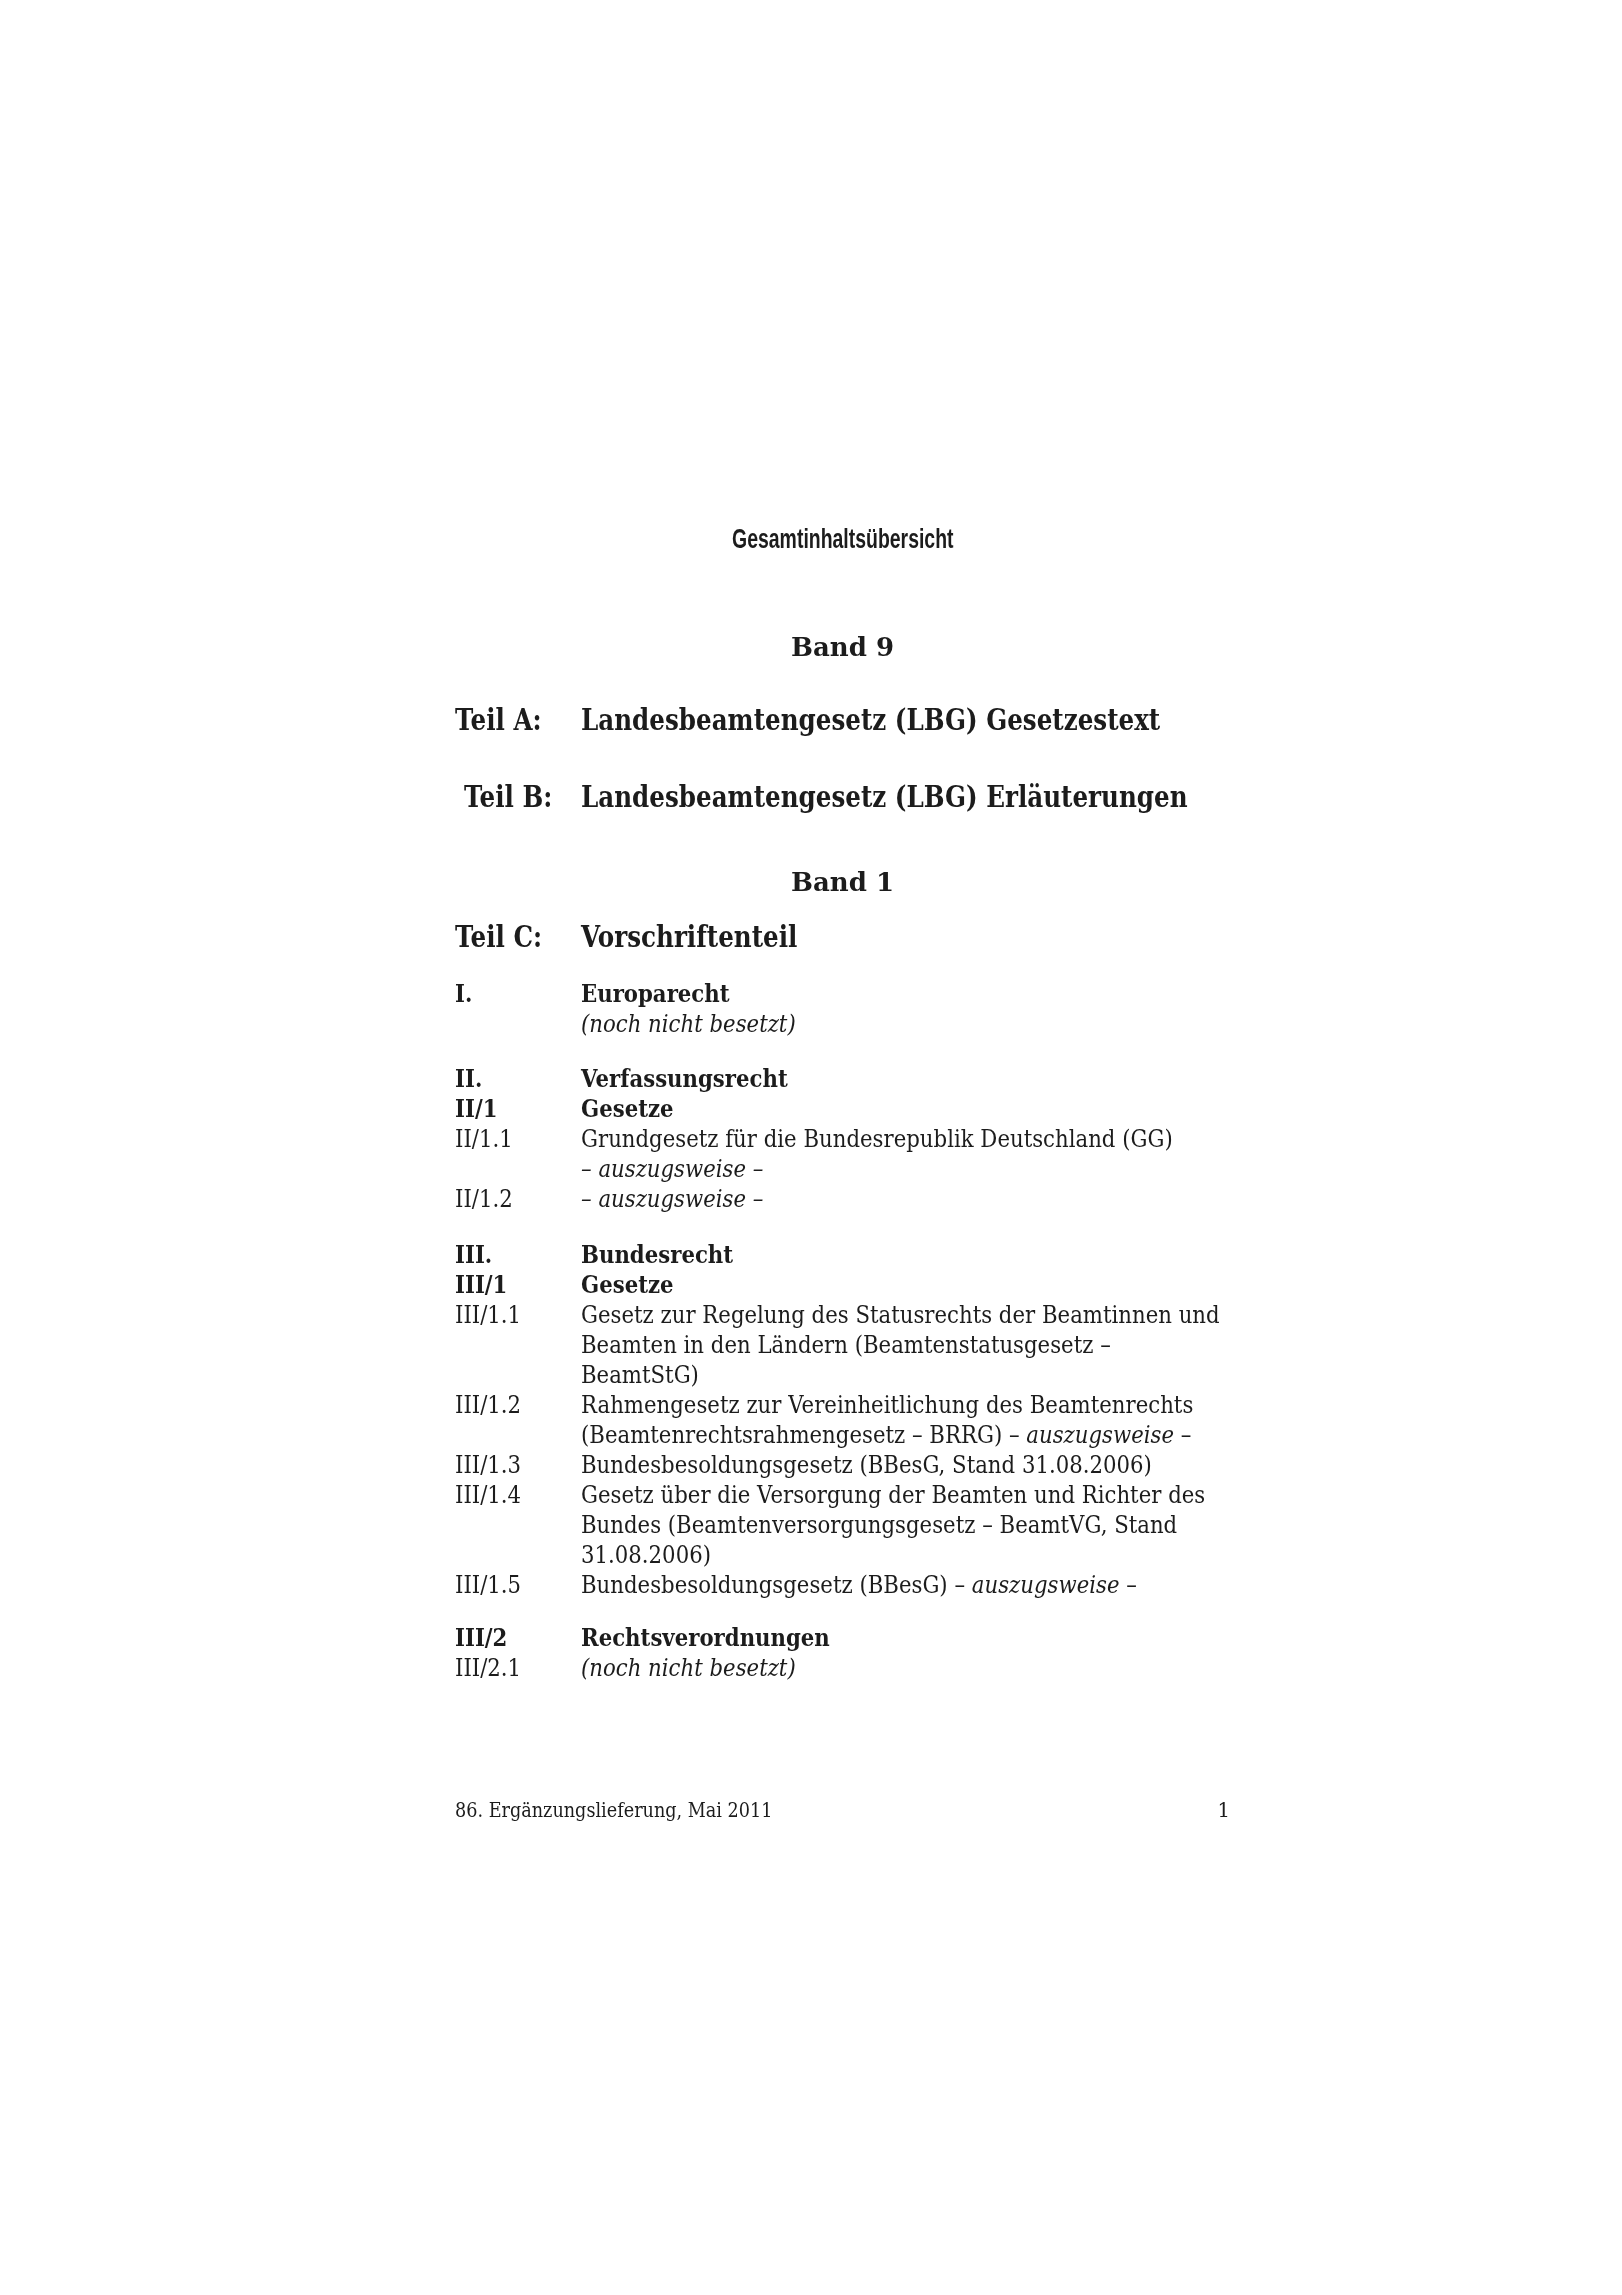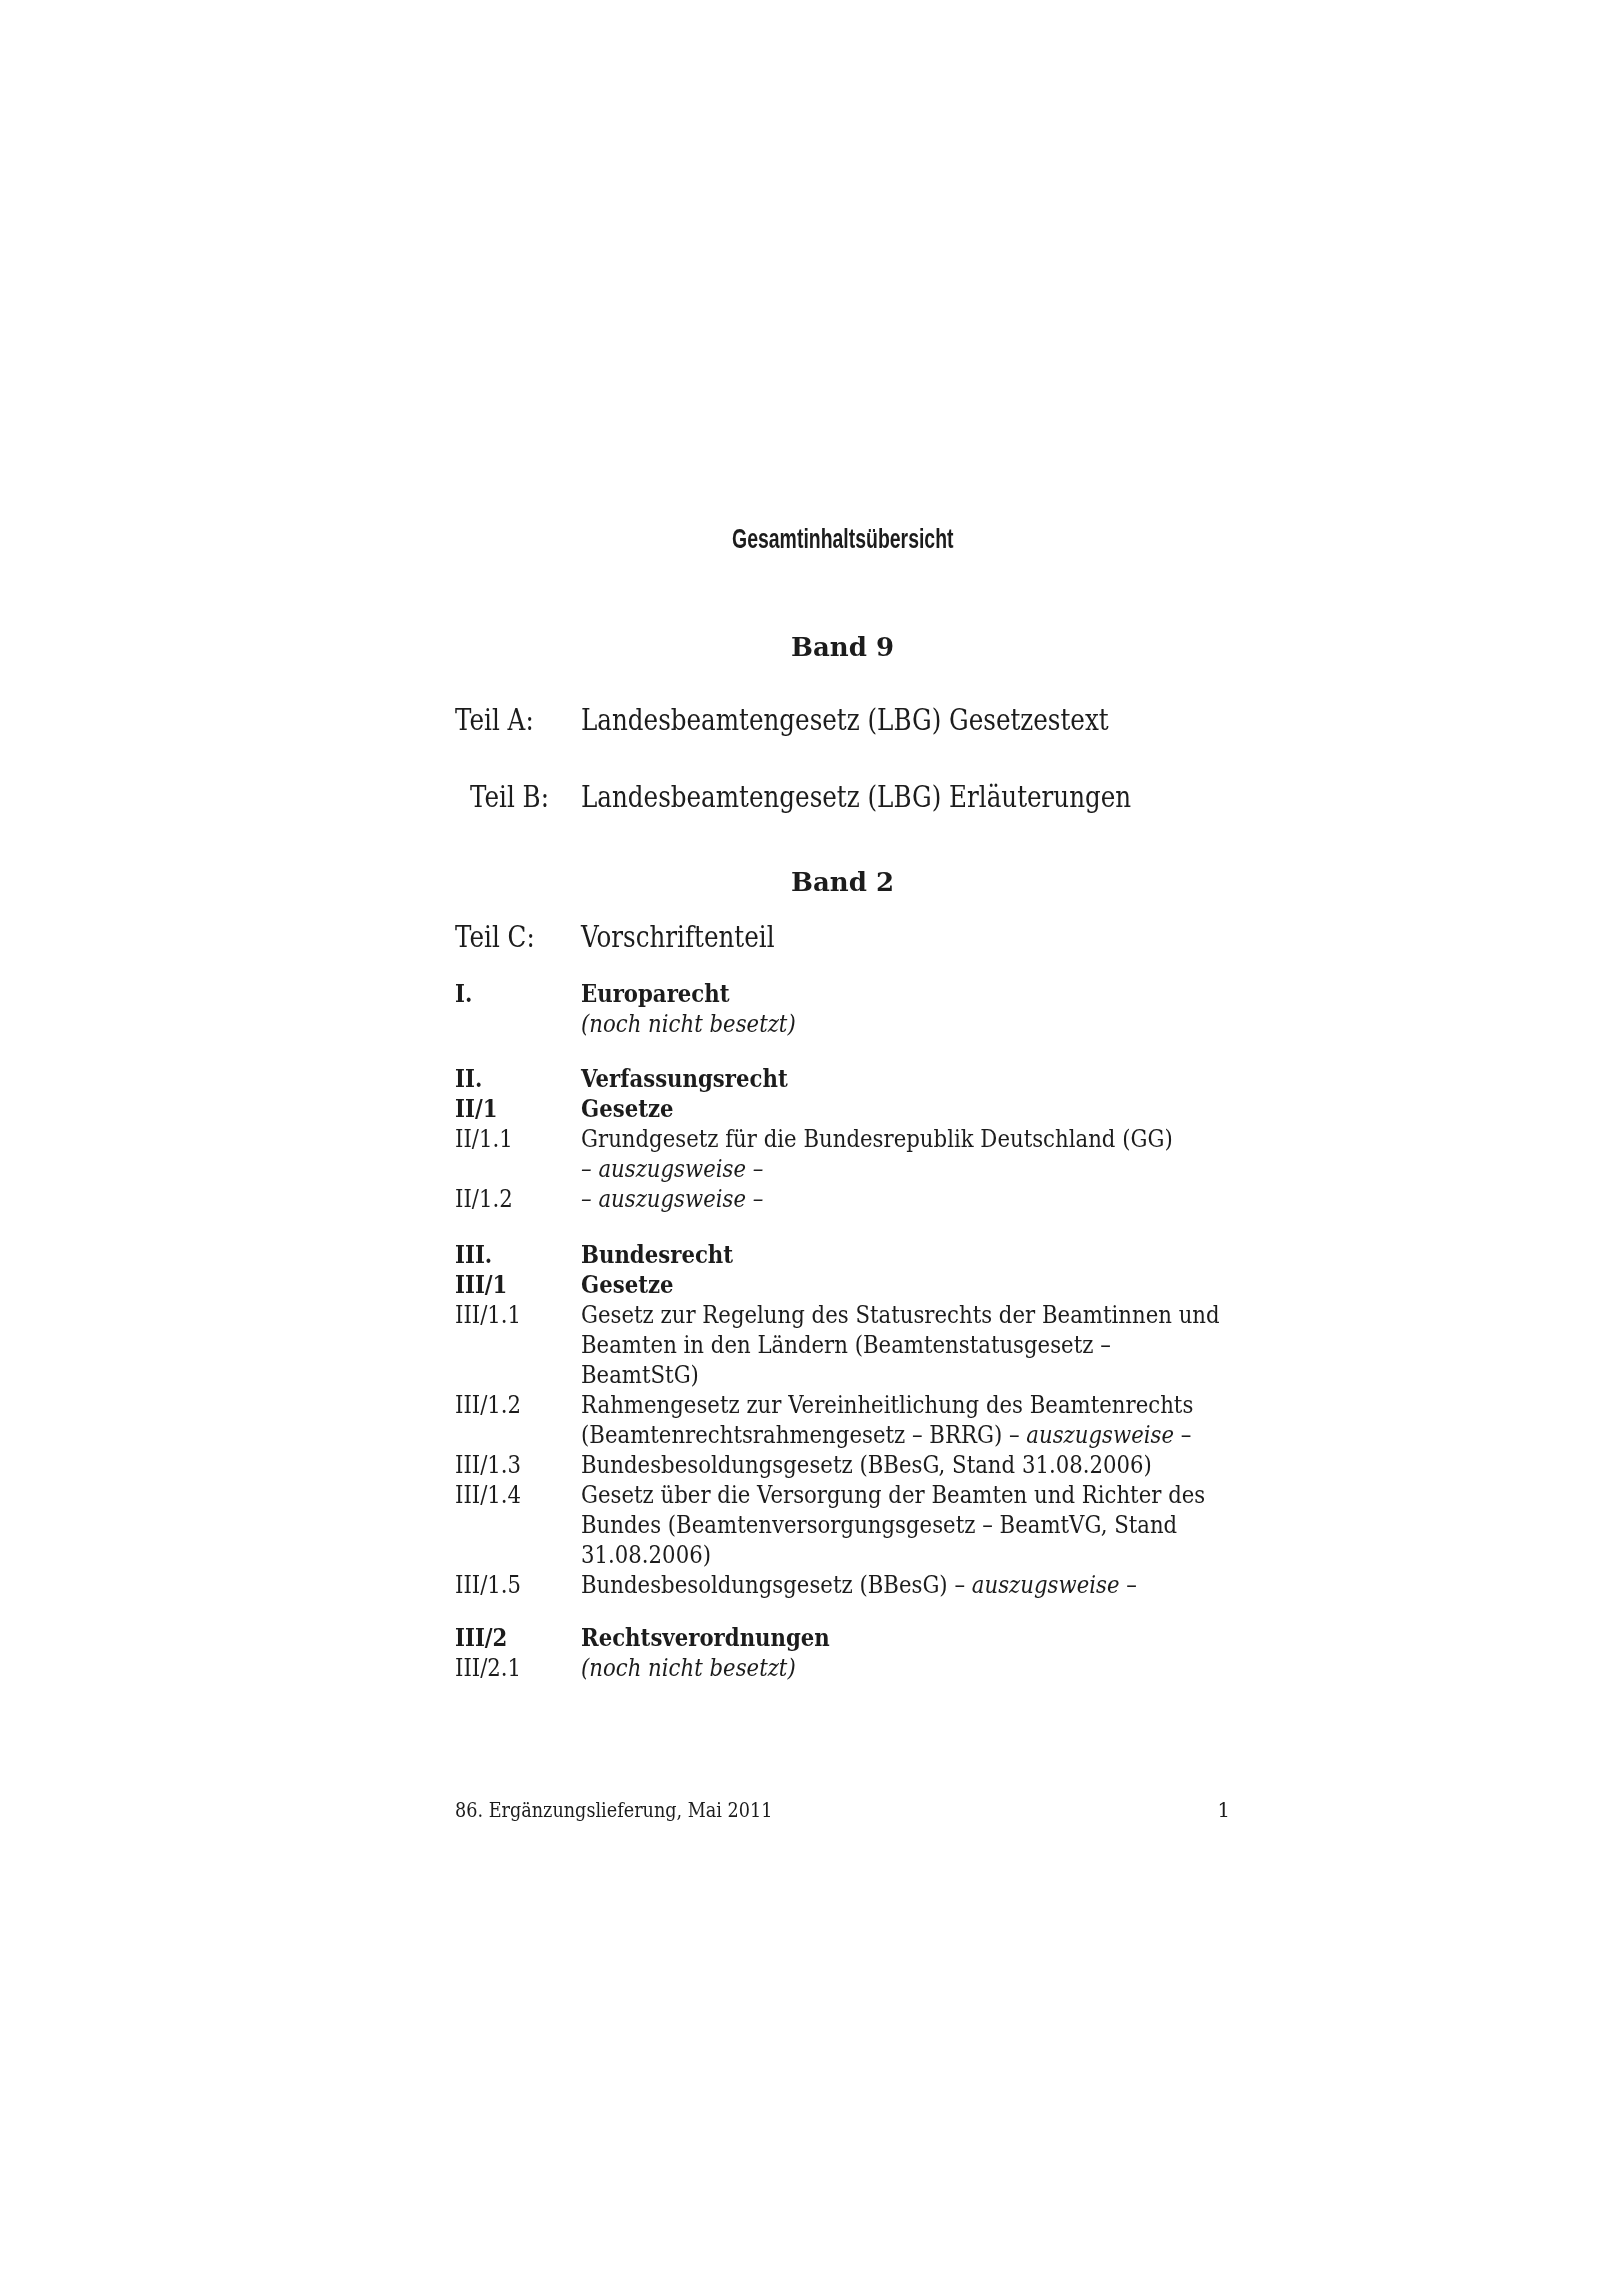--- a/index.html
+++ b/index.html
@@ -23,21 +23,21 @@
   }
   .title .cx{transform:scaleX(.72);transform-origin:50% 50%;}
   .band{
     font-weight:bold;font-size:26px;line-height:30px;text-align:center;
   }
   .band .cx{transform:none;}
   .band1{margin-top:73px;}
   .band2{margin-top:54px;}
   .row{display:grid;grid-template-columns:126px 1fr;}
   .row .line{line-height:30px;font-size:25px;}
-  .row.big{font-weight:normal;}
+  .row.big{font-weight:bold;}
   .row.big .line{font-size:30px;line-height:33px;}
   .row.big .cx{transform:scaleX(.82);}
   .b{font-weight:bold;}
   .it{font-style:italic;}
   .mt-teila{margin-top:41px;}
   .mt-teilb{margin-top:44px;text-align:center;}
   .mt-teilc{margin-top:23px;}
   .mt-seci{margin-top:26px;}
   .mt-secii{margin-top:25px;}
   .mt-seciii{margin-top:25.5px;}
@@ -71,21 +71,21 @@
 
     <div class="row big mt-teilb">
       <div>
           <div class="line"><span class="cx">Teil B:</span></div>
         </div>
       <div>
           <div class="line"><span class="cx">Landesbeamtengesetz (LBG) Erläuterungen</span></div>
         </div>
     </div>
 
-    <div class="band band2"><span class="cx">Band 2</span></div>
+    <div class="band band2"><span class="cx">Band 1</span></div>
 
     <div class="row big mt-teilc">
       <div>
           <div class="line"><span class="cx">Teil C:</span></div>
         </div>
       <div>
           <div class="line"><span class="cx">Vorschriftenteil</span></div>
         </div>
     </div>
 

